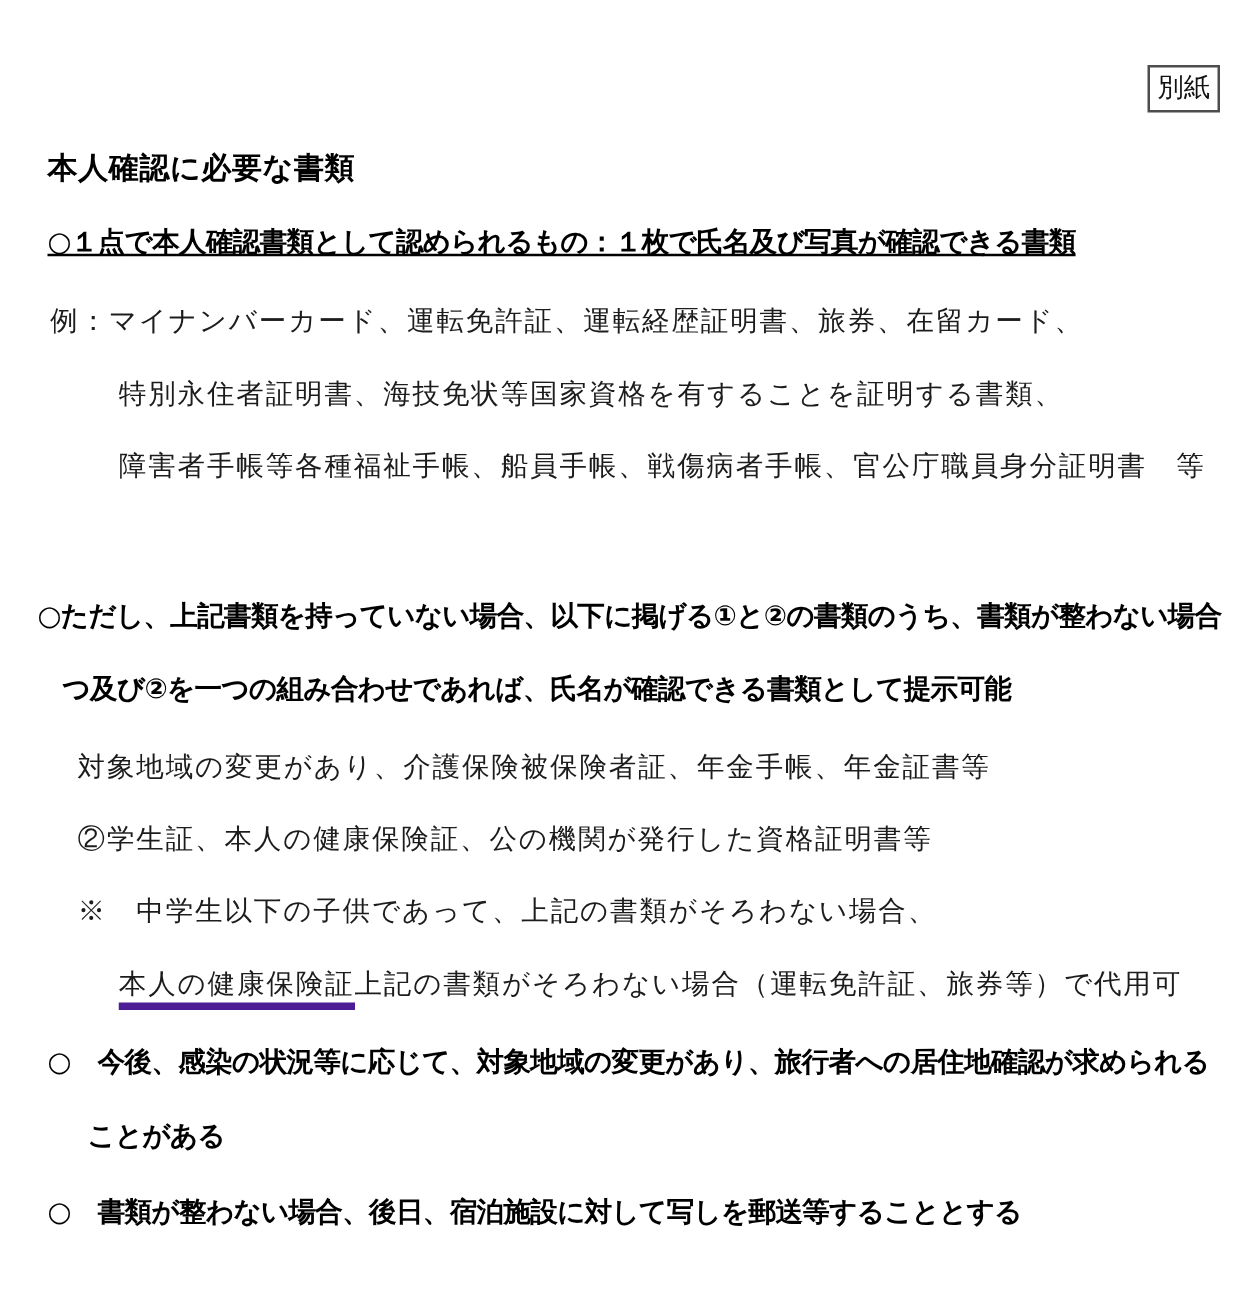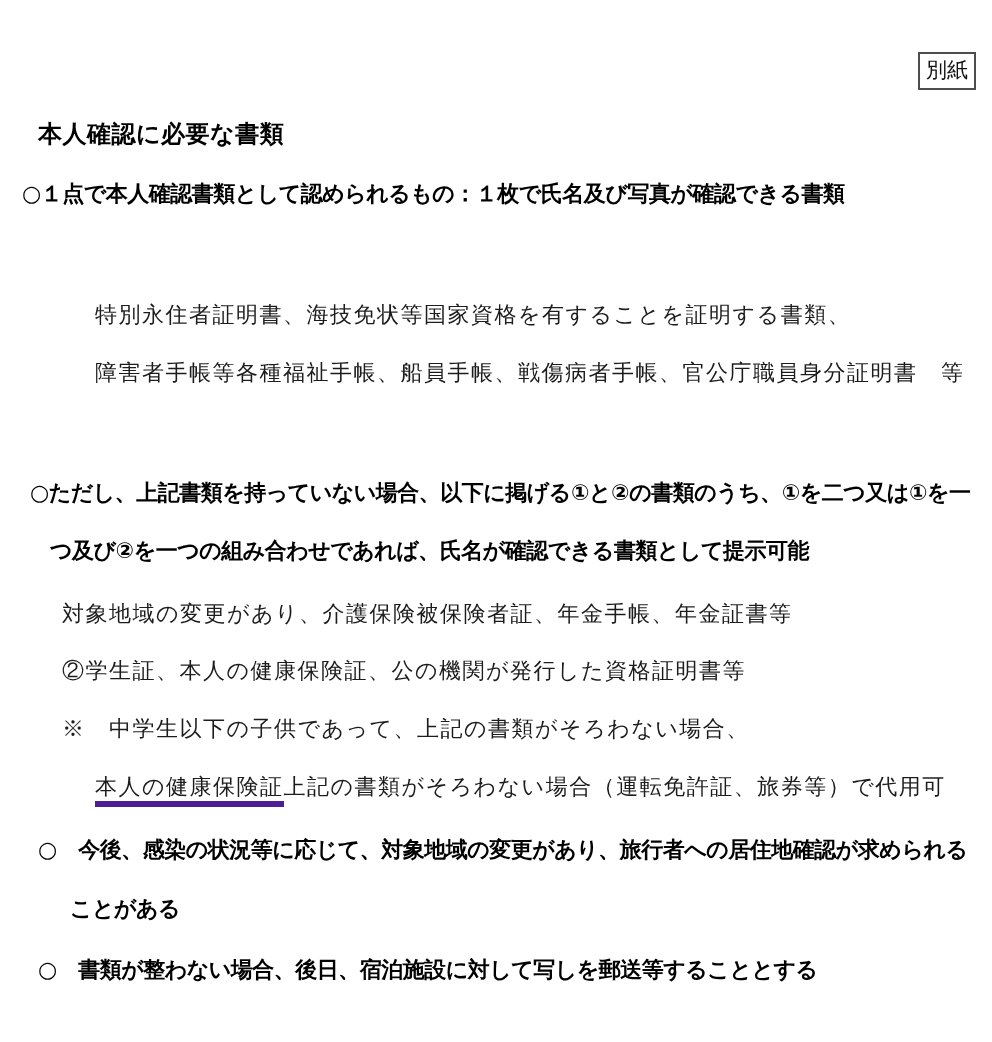--- a/index.html
+++ b/index.html
@@ -38,21 +38,21 @@
     left: 918px;
     top: 52px;
     border: 2px solid #4d4d4d;
     padding: 3px 6px 4px 6px;
     font-family: "DejaVu Serif", "Liberation Serif", serif;
     font-size: 21px;
     color: #111111;
     line-height: 1.3;
   }
   .doc-title      { left: 38px;  top: 118px; font-size: 24px; letter-spacing: 0.5px; }
-  .l-single-head  { left: 22px;  top: 179px; }
+  .l-single-head  { left: 38px;  top: 179px; text-decoration: underline; }
   .l-ex1          { left: 40px;  top: 242px; }
   .l-ex2          { left: 95px;  top: 300px; }
   .l-ex3          { left: 95px;  top: 358px; }
   .l-combo-1      { left: 30px;  top: 478px; }
   .l-combo-2      { left: 50px;  top: 536px; }
   .l-item1        { left: 62px;  top: 599px; }
   .l-item2        { left: 62px;  top: 656px; }
   .l-note1        { left: 62px;  top: 714px; }
   .l-note2        { left: 95px;  top: 772px; }
   .l-region-1     { left: 38px;  top: 835px; }
@@ -67,26 +67,27 @@
 <body>
 
 <div class="page">
 
   <div class="annex-box">別紙</div>
 
   <div class="line gothic-bold doc-title">本人確認に必要な書類</div>
 
   <div class="line gothic-bold l-single-head">○１点で本人確認書類として認められるもの：１枚で氏名及び写真が確認できる書類</div>
 
+  <div class="line mincho l-ex1">例：マイナンバーカード、運転免許証、運転経歴証明書、旅券、在留カード、</div>
 
   <div class="line mincho l-ex2">特別永住者証明書、海技免状等国家資格を有することを証明する書類、</div>
 
   <div class="line mincho l-ex3">障害者手帳等各種福祉手帳、船員手帳、戦傷病者手帳、官公庁職員身分証明書　等</div>
 
-  <div class="line gothic-bold l-combo-1">○ただし、上記書類を持っていない場合、以下に掲げる①と②の書類のうち、①を二つ又は①を一</div>
+  <div class="line gothic-bold l-combo-1">○ただし、上記書類を持っていない場合、以下に掲げる①と②の書類のうち、書類が整わない場合</div>
 
   <div class="line gothic-bold l-combo-2">つ及び②を一つの組み合わせであれば、氏名が確認できる書類として提示可能</div>
 
   <div class="line mincho l-item1">対象地域の変更があり、介護保険被保険者証、年金手帳、年金証書等</div>
 
   <div class="line mincho l-item2">②学生証、本人の健康保険証、公の機関が発行した資格証明書等</div>
 
   <div class="line mincho l-note1">※　中学生以下の子供であって、上記の書類がそろわない場合、</div>
 
   <div class="line mincho l-note2">

